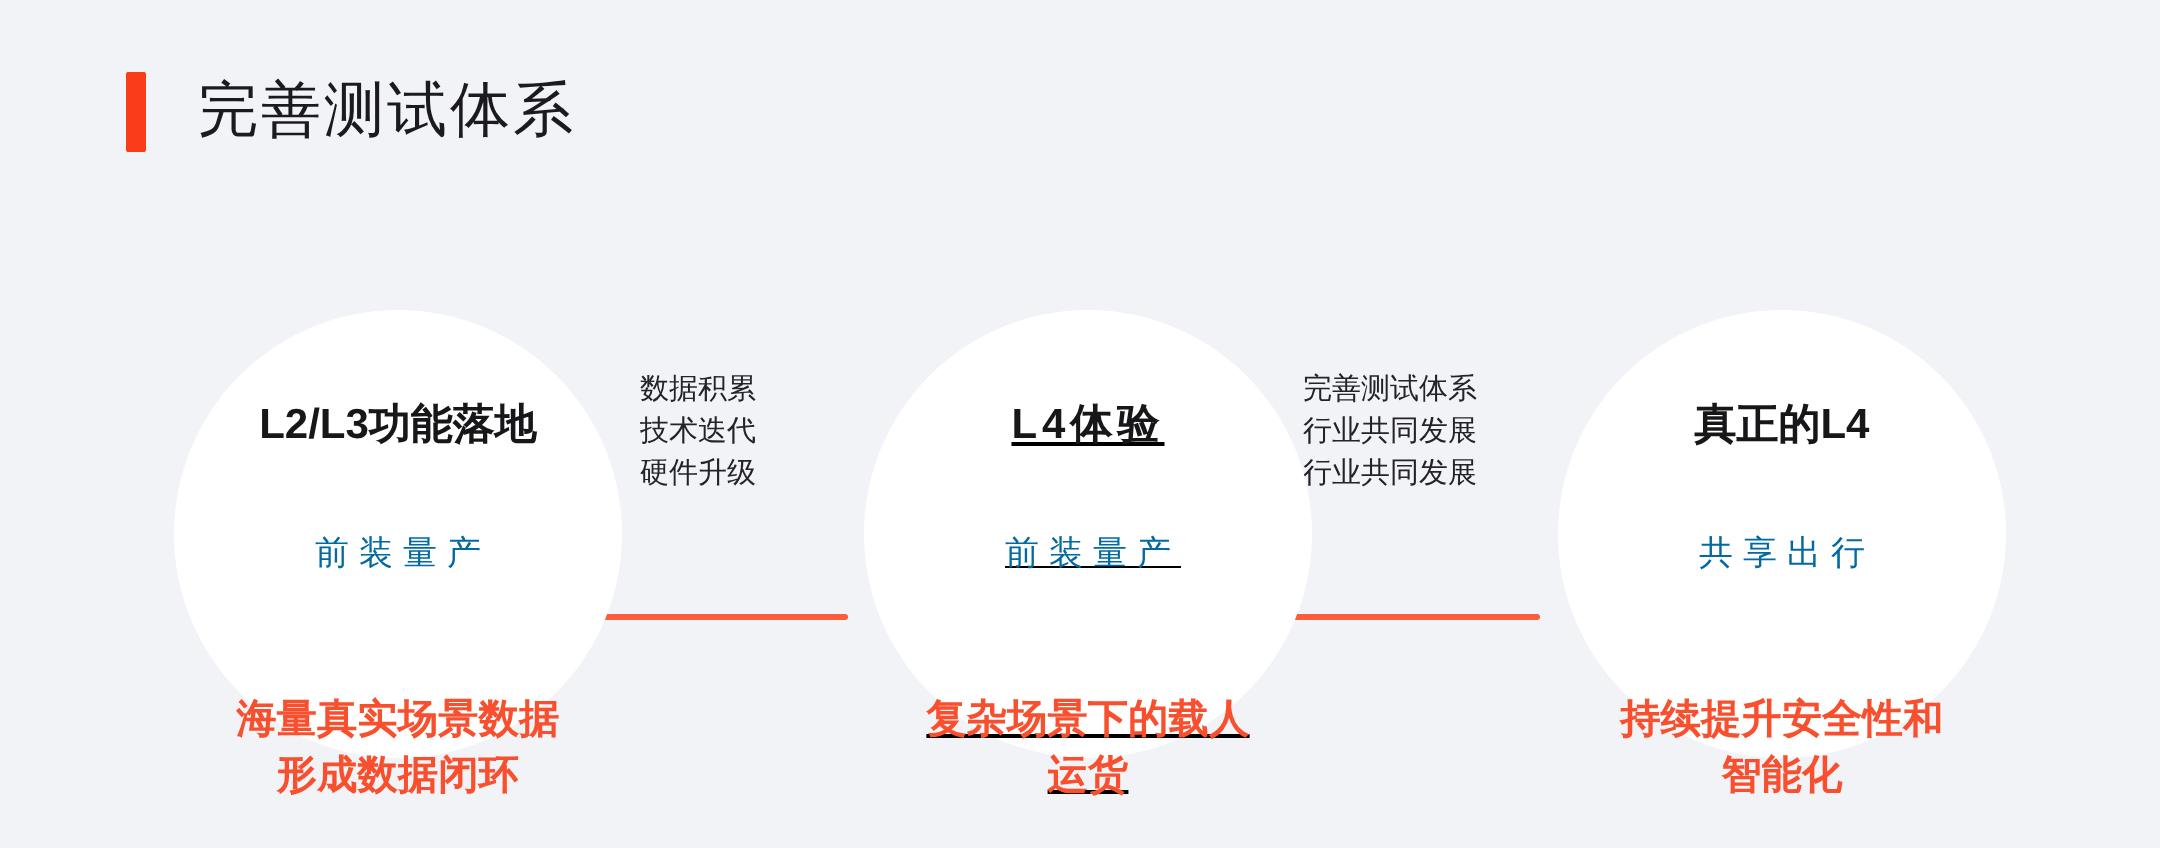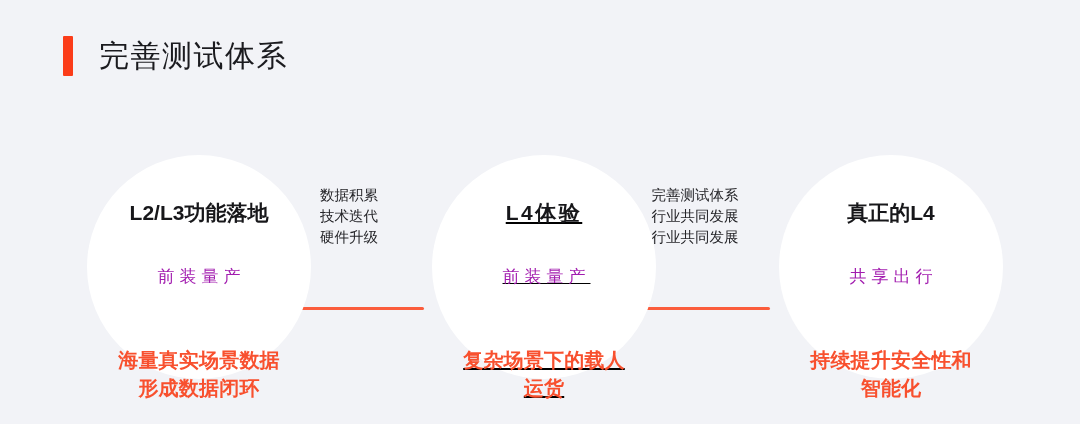--- a/index.html
+++ b/index.html
@@ -77,21 +77,21 @@
     white-space: nowrap;
     text-align: center;
   }
   .stage-title.spaced {
     letter-spacing: 2.5px;
   }
   .stage-subtitle {
     margin-top: 9px;
     font-size: 17px;
     font-weight: 400;
-    color: #a21caf;
+    color: #0369a1;
     letter-spacing: 5px;
     text-indent: 5px;
     white-space: nowrap;
     text-align: center;
   }
   .stage-highlight {
     margin-top: 26px;
     font-size: 20px;
     font-weight: bold;
     color: #f8502e;

